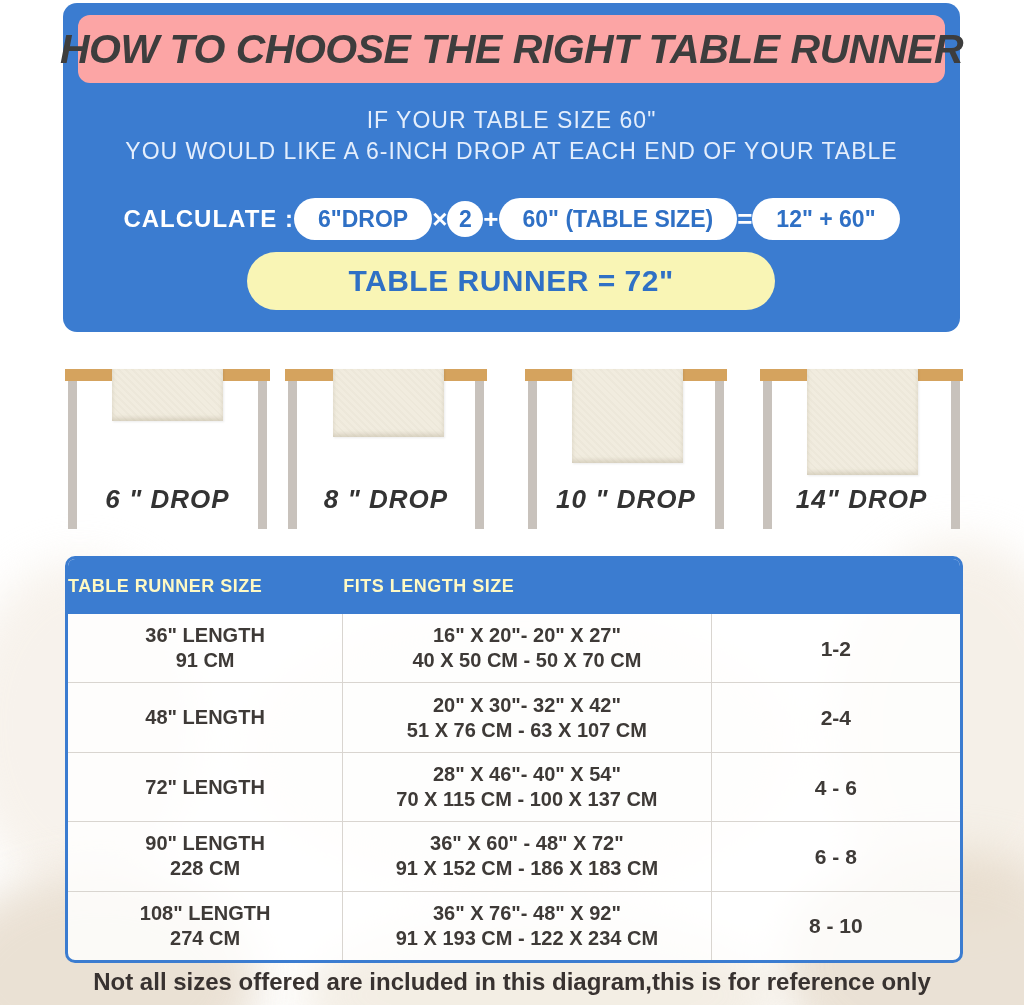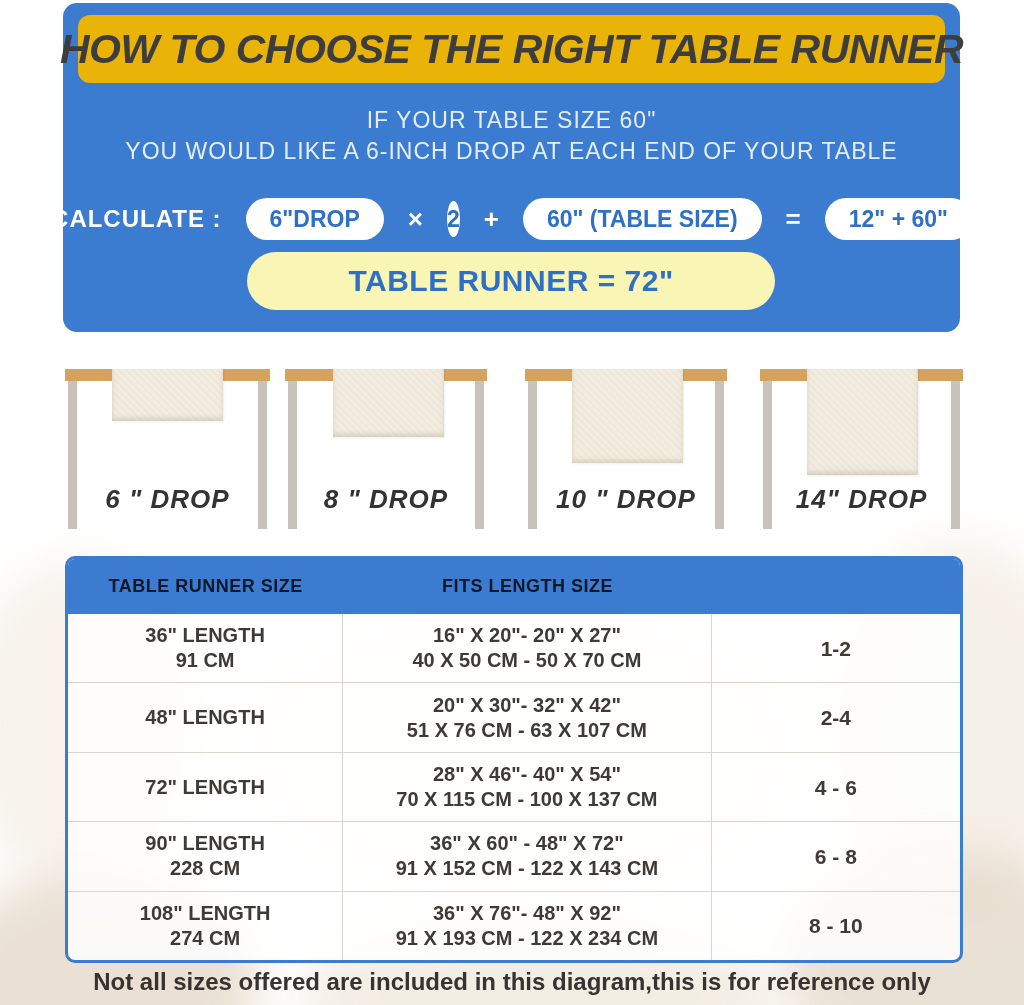--- a/index.html
+++ b/index.html
@@ -16,36 +16,36 @@
   .blob-e{left:830px;top:540px;width:260px;height:380px;background:#f2eadf;opacity:.7;}
   .blob-f{left:240px;top:600px;width:560px;height:300px;background:#f6f0e8;opacity:.55;}
 
   
   .banner{
     position:absolute;left:63px;top:3px;width:897px;height:329px;
     background:var(--blue);border-radius:14px;
   }
   .title-box{
     position:absolute;left:15px;top:12px;right:15px;height:68px;
-    background:#eab308;border-radius:12px;
+    background:#fca5a5;border-radius:12px;
     display:flex;align-items:center;justify-content:center;
   }
   .title-box span{
     font-size:41px;font-weight:bold;font-style:italic;color:#3d3d3d;
     letter-spacing:-0.5px;white-space:nowrap;
   }
   .subtitle{
     position:absolute;left:0;right:0;text-align:center;color:#e4eefc;
     font-size:23px;letter-spacing:1px;white-space:nowrap;
   }
   .sub1{top:104px;}
   .sub2{top:135px;}
   .calc-row{
     position:absolute;left:10px;right:10px;top:194px;height:44px;
-    display:flex;align-items:center;justify-content:center;gap:24px;
+    display:flex;align-items:center;justify-content:center;gap:0;
   }
   .calc-label{color:#ffffff;font-weight:bold;font-size:24px;letter-spacing:1px;white-space:nowrap;}
   .pill{
     background:#ffffff;border-radius:21px;height:42px;
     display:flex;align-items:center;justify-content:center;
     padding:0 24px;font-weight:bold;font-size:23px;color:#2f70c5;white-space:nowrap;
   }
   .op{color:#ffffff;font-weight:bold;font-size:26px;}
   .mult-circle{
     background:#ffffff;width:36px;height:36px;border-radius:50%;padding:0;
@@ -90,21 +90,21 @@
     border:3px solid var(--blue);border-radius:10px;overflow:hidden;
     background:rgba(255,255,255,0.82);box-sizing:border-box;
     display:flex;flex-direction:column;
   }
   .thead{
     background:var(--blue);height:55px;flex:0 0 55px;
     display:grid;grid-template-columns:30.85% 41.31% 27.84%;
     align-items:center;
   }
   .thead div{
-    text-align:center;color:#0f172a;font-weight:bold;font-size:18px;letter-spacing:0.5px;
+    text-align:left;color:#fef9c3;font-weight:bold;font-size:18px;letter-spacing:0.5px;
   }
   .tbody{flex:1;display:flex;flex-direction:column;}
   .trow{
     flex:1;display:grid;grid-template-columns:30.85% 41.31% 27.84%;
     align-items:center;border-top:1px solid #d9d5d0;
   }
   .trow:first-child{border-top:none;}
   .tcell{
     text-align:center;color:#3e3a37;font-weight:bold;font-size:20px;line-height:25px;
     align-self:center;height:100%;display:flex;flex-direction:column;justify-content:center;
@@ -227,21 +227,21 @@
         </div>
       </div>
 
       <div class="trow">
         <div class="tcell c1">
           <span>90" LENGTH</span>
           <span>228 CM</span>
         </div>
         <div class="tcell c2">
           <span>36" X 60" - 48" X 72"</span>
-          <span>91 X 152 CM - 122 X 143 CM</span>
+          <span>91 X 152 CM - 186 X 183 CM</span>
         </div>
         <div class="tcell">
           <span class="persons">6 - 8</span>
         </div>
       </div>
 
       <div class="trow">
         <div class="tcell c1">
           <span>108" LENGTH</span>
           <span>274 CM</span>

